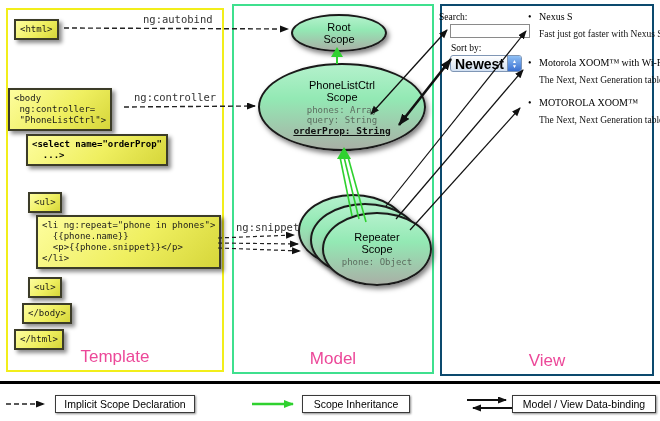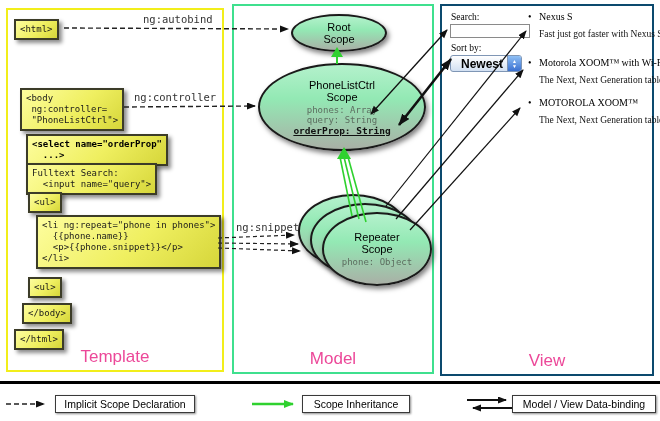--- a/index.html
+++ b/index.html
@@ -39,21 +39,21 @@
 
   
   .serif{font-family:"Liberation Serif",serif;}
   .view-label{position:absolute;font-size:9.5px;color:#000;}
   .search-input{position:absolute;left:450px;top:24px;width:74px;height:12px;
                 border:1px solid #8a8a8a;background:#fff;font-size:9px;padding:0 2px;}
   .dropdown{position:absolute;left:450px;top:55px;width:70px;height:15px;
             border:1px solid #7f96b5;border-radius:3px;
             background:linear-gradient(180deg,#ffffff,#d2e0f2);
             display:flex;align-items:center;overflow:hidden;}
-  .dropdown-text{flex:1;font-size:12px;font-weight:bold;color:#000;padding-left:10px;}
+  .dropdown-text{flex:1;font-size:14px;font-weight:bold;color:#000;padding-left:4px;}
   .dropdown-btn{width:13px;height:100%;background:linear-gradient(180deg,#8fc0f5,#3a70d0);
                 border-left:1px solid #7f96b5;color:#fff;font-size:5px;line-height:5px;
                 display:flex;flex-direction:column;align-items:center;justify-content:center;}
   .item-bullet{position:absolute;font-size:10px;color:#000;}
   .item-name{position:absolute;font-size:10px;color:#000;white-space:nowrap;text-align:center;}
   .item-desc{position:absolute;font-size:9.5px;color:#111;white-space:nowrap;}
 
   
   .divider{position:absolute;left:0;top:381px;width:660px;height:3px;background:#000;}
   .legend-box{position:absolute;top:395px;height:16px;background:#fff;
@@ -73,27 +73,25 @@
     <div class="panel-label">Template</div>
   </div>
   <div class="panel panel-model">
     <div class="panel-label">Model</div>
   </div>
   <div class="panel panel-view">
     <div class="panel-label">View</div>
   </div>
 
   <div class="code" style="left:14px;top:19px;">&lt;html&gt;</div>
-  <div class="code" style="left:20px;top:88px;">&lt;body
+  <div class="code" style="left:8px;top:88px;">&lt;body
  ng:controller=
  "PhoneListCtrl"&gt;</div>
   <div class="code bold" style="left:26px;top:134px;">&lt;select name="orderProp"
   ...&gt;</div>
-  <div class="code" style="left:26px;top:163px;">Fulltext Search:
-  &lt;input name="query"&gt;</div>
   <div class="code" style="left:28px;top:192px;">&lt;ul&gt;</div>
   <div class="code" style="left:36px;top:215px;">&lt;li ng:repeat="phone in phones"&gt;
   {{phone.name}}
   &lt;p&gt;{{phone.snippet}}&lt;/p&gt;
 &lt;/li&gt;</div>
   <div class="code" style="left:28px;top:277px;">&lt;ul&gt;</div>
   <div class="code" style="left:22px;top:303px;">&lt;/body&gt;</div>
   <div class="code" style="left:14px;top:329px;">&lt;/html&gt;</div>
 
   <div class="conn-label" style="left:143px;top:13px;">ng:autobind</div>
@@ -114,21 +112,21 @@
   </div>
 
   <div class="scope" style="left:298px;top:194px;width:106px;height:70px;"></div>
   <div class="scope" style="left:310px;top:203px;width:106px;height:70px;"></div>
   <div class="scope" style="left:322px;top:212px;width:106px;height:70px;">
     <div class="scope-title">Repeater
 Scope</div>
     <div class="scope-props">phone: Object</div>
   </div>
 
-  <div class="view-label serif" style="left:451px;top:12px;">Search:</div>
+  <div class="view-label serif" style="left:439px;top:12px;">Search:</div>
   <input class="search-input" type="text" value="" style="">
   <div class="view-label serif" style="left:451px;top:43px;">Sort by:</div>
   <div class="dropdown">
     <div class="dropdown-text">Newest</div>
     <div class="dropdown-btn">
         <span>▲</span>
         <span>▼</span>
       </div>
   </div>
 

